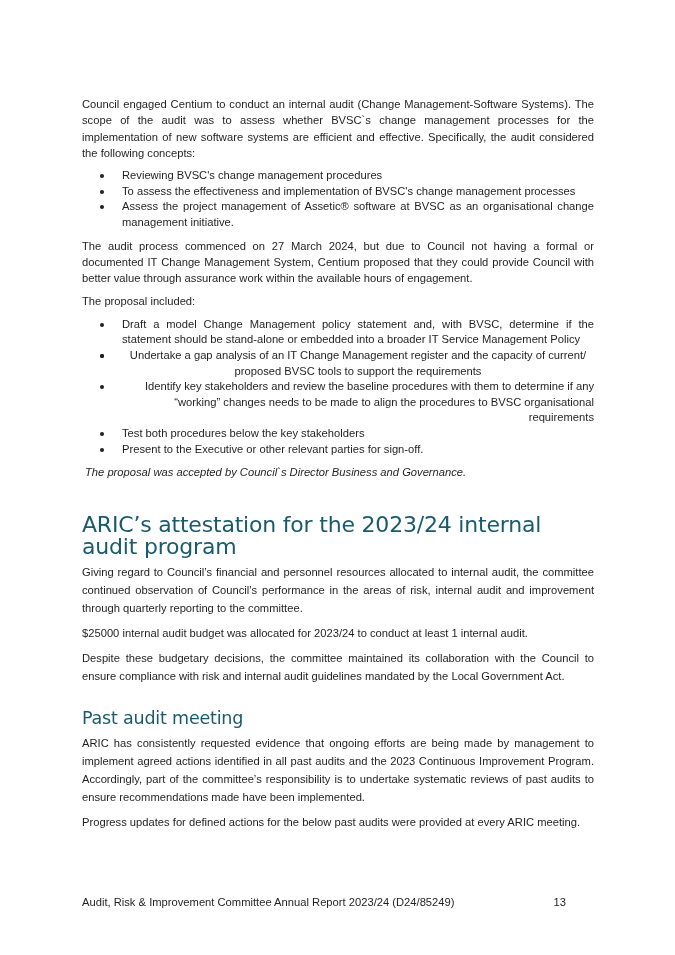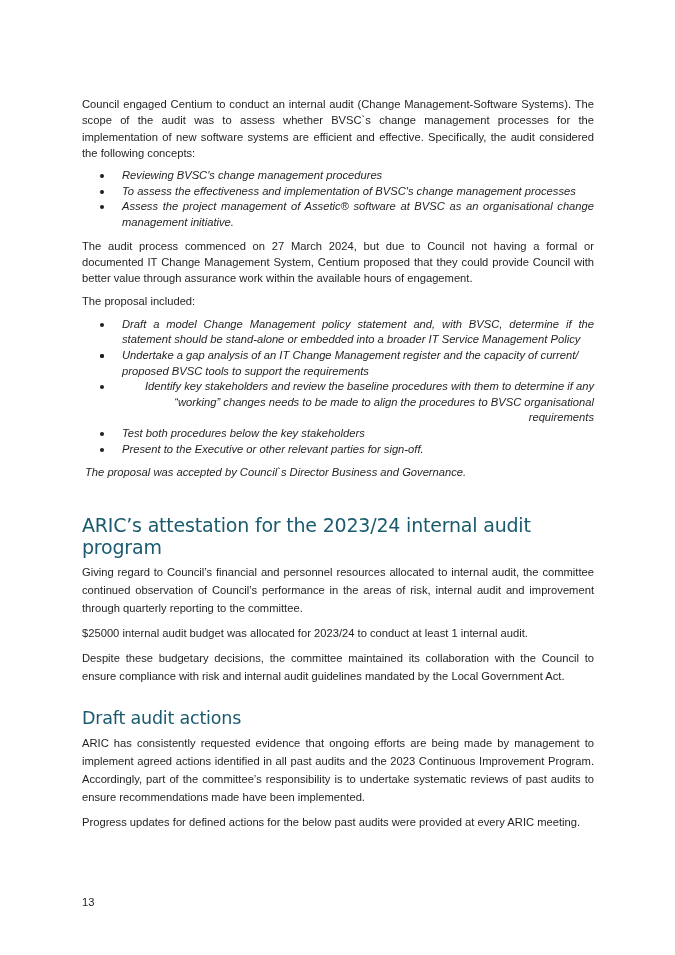--- a/index.html
+++ b/index.html
@@ -42,30 +42,30 @@
     }
     ul li .bullet {
       position: absolute;
       left: 18px;
       top: 6px;
       width: 4px;
       height: 4px;
       border-radius: 50%;
       background: #1f1f1f;
     }
-    .list-tight { margin-top: 6px; margin-bottom: 7px; font-style: italic; }
+    .list-tight { margin-top: 6px; margin-bottom: 7px; }
     h2 {
       margin: 0;
       font-family: "DejaVu Sans", sans-serif;
       font-weight: normal;
       color: #1a5a6e;
       letter-spacing: -0.2px;
     }
     h2.h-attest {
-      font-size: 19px;
+      font-size: 22px;
       line-height: 22px;
       margin-top: 34px;
       margin-bottom: 5px;
     }
     h2.h-past {
       font-size: 17.5px;
       line-height: 22px;
       margin-top: 22px;
       margin-bottom: 5px;
     }
@@ -95,36 +95,37 @@
     <li><span class="bullet"></span><span>Assess the project management of Assetic® software at BVSC as an organisational change management initiative.</span></li>
   </ul>
 
   <p class="para-gap">The audit process commenced on 27 March 2024, but due to Council not having a formal or documented IT Change Management System, Centium proposed that they could provide Council with better value through assurance work within the available hours of engagement.</p>
 
   <p class="para-gap">The proposal included:</p>
 
   <ul class="list-tight">
     <li><span class="bullet"></span><span>Draft a model Change Management policy statement and, with BVSC, determine if the statement should be stand-alone or embedded into a broader IT Service Management Policy</span></li>
     <li><span class="bullet"></span></li>
-    <li style="text-align:left"><span class="bullet"></span><span>Undertake a gap analysis of an IT Change Management register and the capacity of current/ proposed BVSC tools to support the requirements</span></li>
+    <li style="text-align:center"><span class="bullet"></span><span>Undertake a gap analysis of an IT Change Management register and the capacity of current/ proposed BVSC tools to support the requirements</span></li>
     <li style="text-align:right"><span class="bullet"></span><span>Identify key stakeholders and review the baseline procedures with them to determine if any “working” changes needs to be made to align the procedures to BVSC organisational requirements</span></li>
     <li><span class="bullet"></span><span>Test both procedures below the key stakeholders</span></li>
     <li><span class="bullet"></span><span>Present to the Executive or other relevant parties for sign-off.</span></li>
   </ul>
 
   <p class="indent-p">The proposal was accepted by Council`s Director Business and Governance.</p>
 
   <h2 class="h-attest">ARIC’s attestation for the 2023/24 internal audit program</h2>
 
   <p class="section-p para-gap">Giving regard to Council’s financial and personnel resources allocated to internal audit, the committee continued observation of Council’s performance in the areas of risk, internal audit and improvement through quarterly reporting to the committee.</p>
   <p class="section-p para-gap">$25000 internal audit budget was allocated for 2023/24 to conduct at least 1 internal audit.</p>
   <p class="section-p para-gap">Despite these budgetary decisions, the committee maintained its collaboration with the Council to ensure compliance with risk and internal audit guidelines mandated by the Local Government Act.</p>
 
-  <h2 class="h-past">Draft audit actions</h2>
+  <h2 class="h-past">Past audit meeting</h2>
 
   <p class="section-p para-gap">ARIC has consistently requested evidence that ongoing efforts are being made by management to implement agreed actions identified in all past audits and the 2023 Continuous Improvement Program. Accordingly, part of the committee’s responsibility is to undertake systematic reviews of past audits to ensure recommendations made have been implemented.</p>
   <p class="section-p para-gap">Progress updates for defined actions for the below past audits were provided at every ARIC meeting.</p>
 
 </div>
 
 <div class="footer">
+  <span>Audit, Risk &amp; Improvement Committee Annual Report 2023/24 (D24/85249)</span>
   <span>13</span>
 </div>
 
 </body></html>

